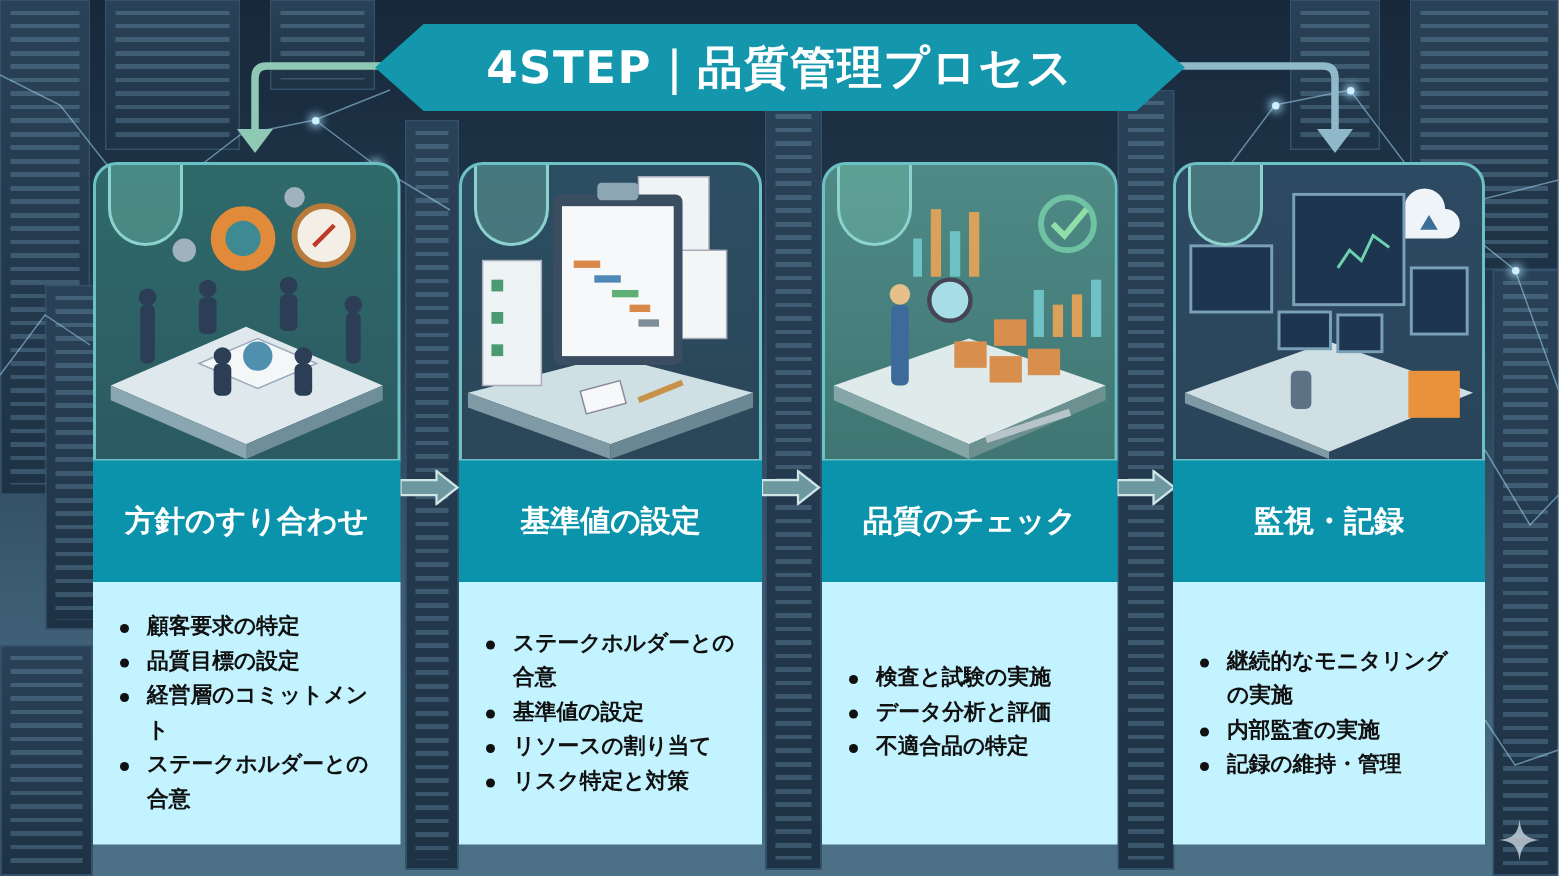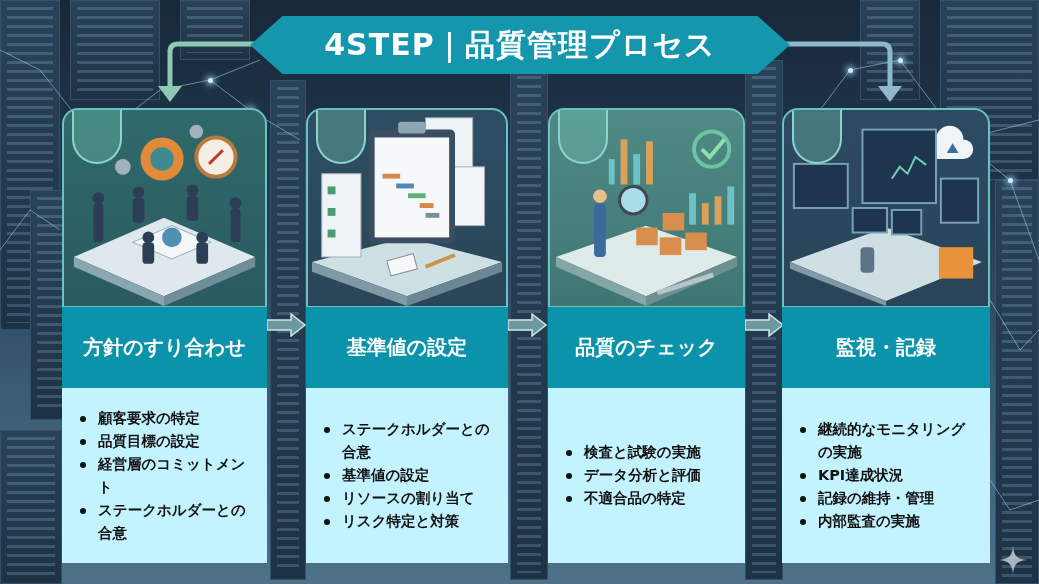--- a/index.html
+++ b/index.html
@@ -261,22 +261,21 @@
       <rect x="110" y="102" width="30" height="25" fill="#1e3550" stroke="#7aa0b8" stroke-width="2"></rect>
       <rect x="158" y="140" width="35" height="32" fill="#e8923b"></rect>
       <rect x="78" y="140" width="14" height="26" rx="4" fill="#5e7286"></rect>
     </svg>
     <div class="tab"></div>
   </div>
   <div class="card-head">監視・記録</div>
   <div class="card-body">
     <ul>
       <li>継続的なモニタリングの実施</li>
-      <li>KPI達成状況</li>
+      <li>内部監査の実施</li>
       <li>記録の維持・管理</li>
-      <li>内部監査の実施</li>
     </ul>
   </div>
 </div>
 
 <svg class="sparkle" viewBox="0 0 28 28">
   <path d="M14,0 C15,10 18,13 28,14 C18,15 15,18 14,28 C13,18 10,15 0,14 C10,13 13,10 14,0z" fill="#c9d6e0" opacity="0.8"></path>
 </svg>
 
 </body></html>

